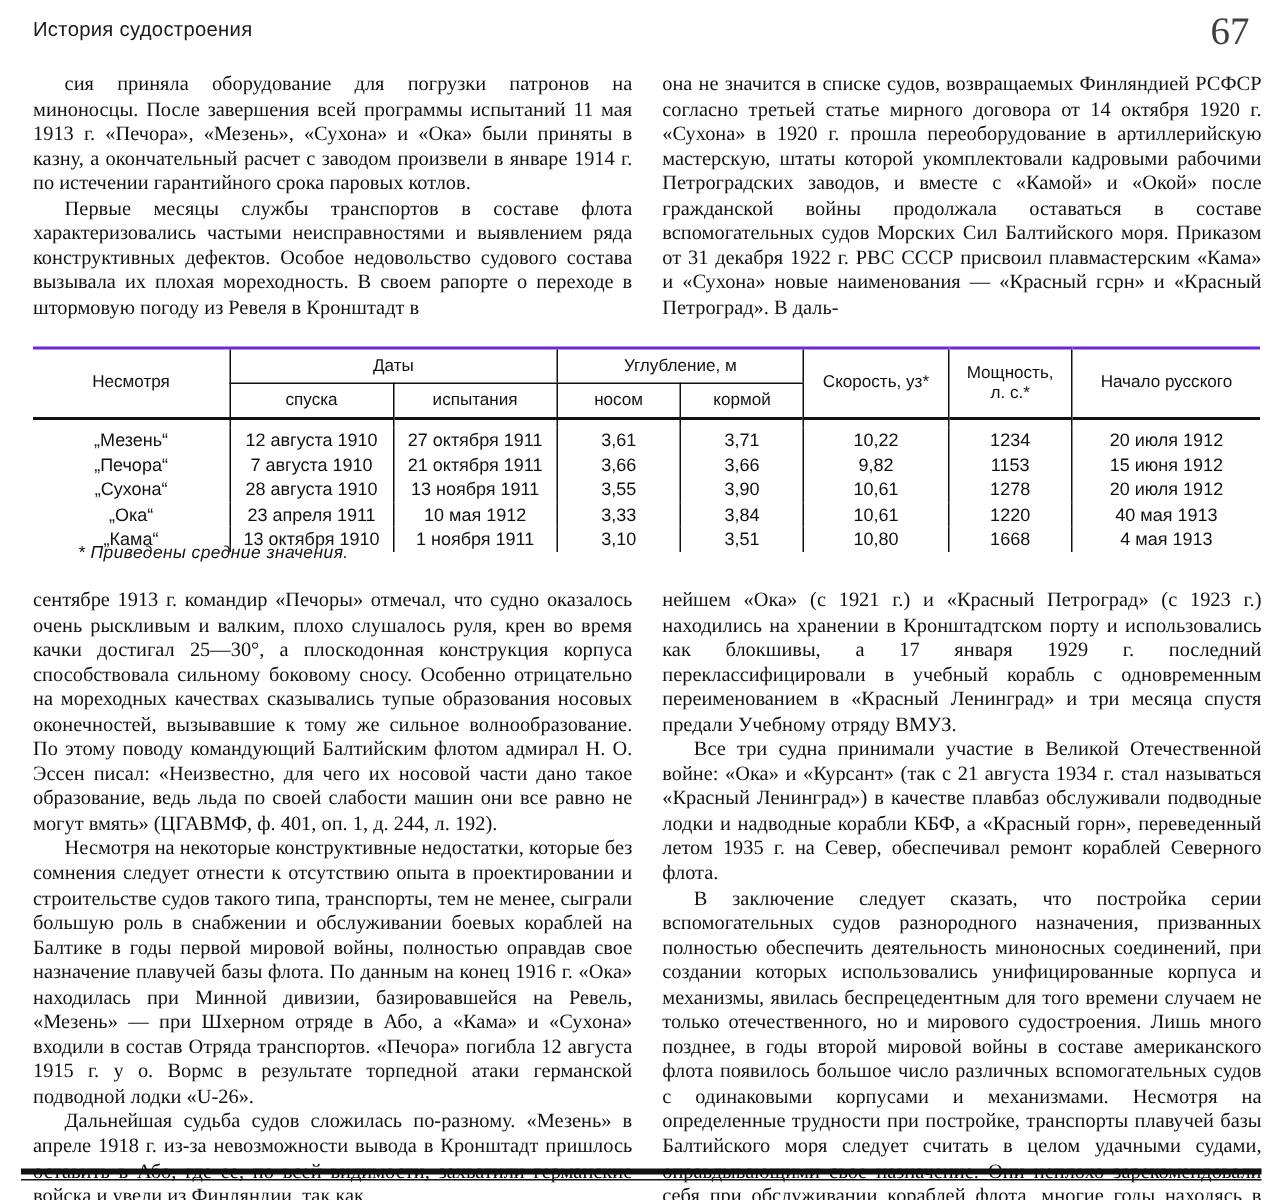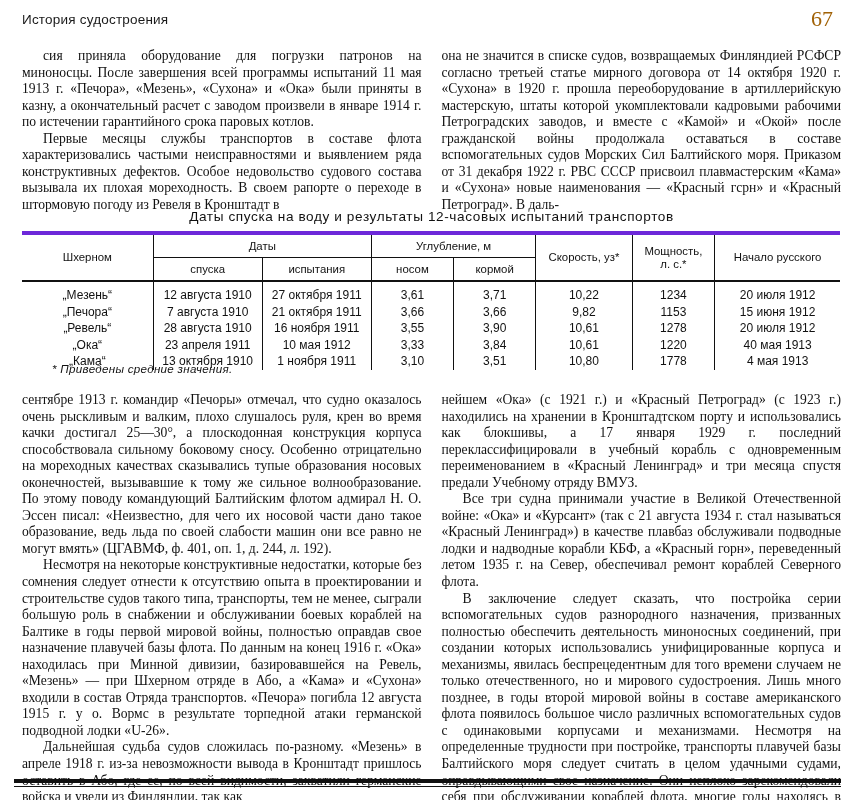--- a/index.html
+++ b/index.html
@@ -39,22 +39,22 @@
     color: #1a1a1a;
     position: absolute;
     left: 0;
     top: 2px;
   }
   .runhead-page {
     position: absolute;
     right: 0;
     top: -4px;
     font-family: "Liberation Serif", serif;
-    font-size: 22px;
-    color: #a16207;
+    font-size: 26px;
+    color: #404040;
   }
 
   
   .cols {
     position: absolute;
     left: 22px;
     right: 14px;
     display: flex;
     gap: 20px;
   }
@@ -101,21 +101,21 @@
     font-family: "Liberation Sans", "DejaVu Sans", sans-serif;
     font-size: 11.4px;
     color: #111;
   }
   table.ship th, table.ship td {
     padding: 0;
     font-weight: normal;
     text-align: center;
     vertical-align: middle;
   }
-  .rule-top   { border-top: 4px solid #6d28d9; }
+  .rule-top   { border-top: 2px solid #6d28d9; }
   .rule-bot   { border-bottom: 2px solid #111; }
   .rule-thin  { border-bottom: 1px solid #111; }
   .vline      { border-left: 1px solid #111; }
 
   thead th {
     line-height: 13px;
   }
   .hcell      { height: 22px; }
   .hcell-tall { height: 44px; }
 
@@ -172,27 +172,26 @@
   <div class="cols top">
     <div class="col">
       <p>сия приняла оборудование для погрузки патронов на миноносцы. После завершения всей программы испытаний 11 мая 1913 г. «Печора», «Мезень», «Сухона» и «Ока» были приняты в казну, а окончательный расчет с заводом произвели в январе 1914 г. по истечении гарантийного срока паровых котлов.</p>
       <p>Первые месяцы службы транспортов в составе флота характеризовались частыми неисправностями и выявлением ряда конструктивных дефектов. Особое недовольство судового состава вызывала их плохая мореходность. В своем рапорте о переходе в штормовую погоду из Ревеля в Кронштадт в</p>
     </div>
     <div class="col">
       <p class="noindent">она не значится в списке судов, возвращаемых Финляндией РСФСР согласно третьей статье мирного договора от 14 октября 1920 г. «Сухона» в 1920 г. прошла переоборудование в артиллерийскую мастерскую, штаты которой укомплектовали кадровыми рабочими Петроградских заводов, и вместе с «Камой» и «Окой» после гражданской войны продолжала оставаться в составе вспомогательных судов Морских Сил Балтийского моря. Приказом от 31 декабря 1922 г. РВС СССР присвоил плавмастерским «Кама» и «Сухона» новые наименования — «Красный гсрн» и «Красный Петроград». В даль-</p>
     </div>
   </div>
 
-  <div class="table-caption">Даты спуска на воду и результаты 12-часовых испытаний транспортов</div>
 
   <div class="table-wrap">
     <table class="ship">
       <thead>
         <tr>
-          <th class="hcell-tall rule-top rule-bot" rowspan="2" style="width:132px">Шхерном</th>
+          <th class="hcell-tall rule-top rule-bot" rowspan="2" style="width:132px">Несмотря</th>
           <th class="hcell rule-top rule-thin vline" colspan="2" style="width:218px">Даты</th>
           <th class="hcell rule-top rule-thin vline" colspan="2" style="width:164px">Углубление, м</th>
           <th class="hcell-tall rule-top rule-bot vline" rowspan="2" style="width:96px">Скорость, уз*</th>
           <th class="hcell-tall rule-top rule-bot vline" rowspan="2" style="width:82px">Мощность,<br>л.&nbsp;с.*</th>
           <th class="hcell-tall rule-top rule-bot vline" rowspan="2" style="width:126px">Начало русского</th>
         </tr>
         <tr>
           <th class="hcell rule-bot vline" style="width:109px">спуска</th>
           <th class="hcell rule-bot vline" style="width:109px">испытания</th>
           <th class="hcell rule-bot vline" style="width:82px">носом</th>
@@ -225,23 +224,23 @@
           <td class="name">„Печора“</td>
           <td class="vline">7 августа 1910</td>
           <td class="vline">21 октября 1911</td>
           <td class="vline">3,66</td>
           <td class="vline">3,66</td>
           <td class="vline">9,82</td>
           <td class="vline">1153</td>
           <td class="vline">15 июня 1912</td>
         </tr>
         <tr>
-          <td class="name">„Ревель“</td>
+          <td class="name">„Сухона“</td>
           <td class="vline">28 августа 1910</td>
-          <td class="vline">16 ноября 1911</td>
+          <td class="vline">13 ноября 1911</td>
           <td class="vline">3,55</td>
           <td class="vline">3,90</td>
           <td class="vline">10,61</td>
           <td class="vline">1278</td>
           <td class="vline">20 июля 1912</td>
         </tr>
         <tr>
           <td class="name">„Ока“</td>
           <td class="vline">23 апреля 1911</td>
           <td class="vline">10 мая 1912</td>
@@ -251,21 +250,21 @@
           <td class="vline">1220</td>
           <td class="vline">40 мая 1913</td>
         </tr>
         <tr>
           <td class="name">„Кама“</td>
           <td class="vline">13 октября 1910</td>
           <td class="vline">1 ноября 1911</td>
           <td class="vline">3,10</td>
           <td class="vline">3,51</td>
           <td class="vline">10,80</td>
-          <td class="vline">1778</td>
+          <td class="vline">1668</td>
           <td class="vline">4 мая 1913</td>
         </tr>
       </tbody>
     </table>
   </div>
 
   <div class="footnote">* Приведены средние значения.</div>
 
   <div class="cols bottom">
     <div class="col">

